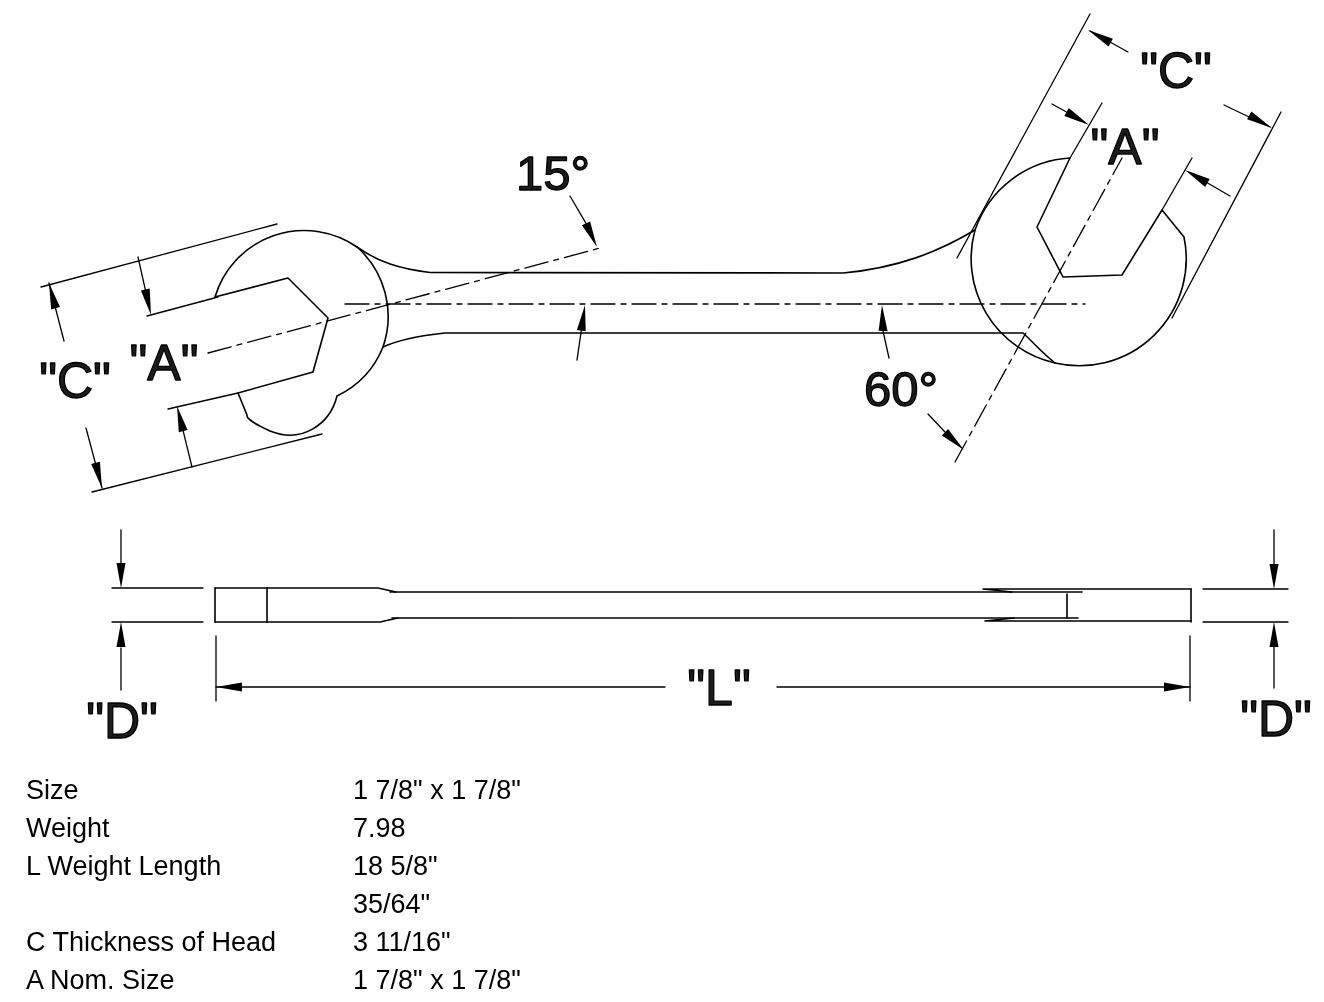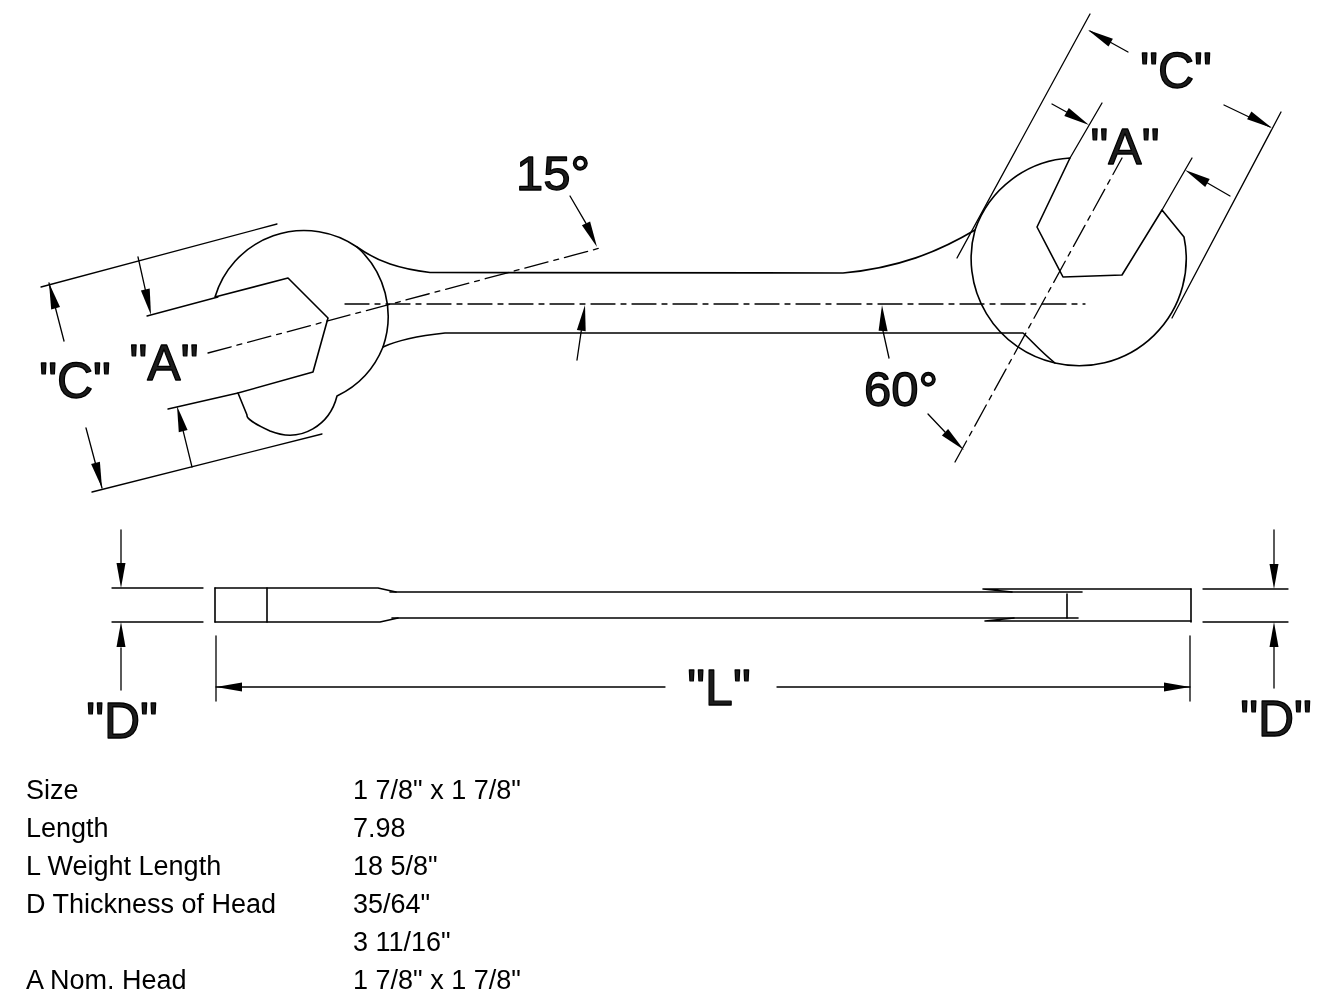--- a/index.html
+++ b/index.html
@@ -145,33 +145,33 @@
     </g>
   </svg>
 
   
   <div id="spec-table">
     <div class="spec-row" style="top:17px">
       <span class="spec-label">Size</span>
       <span class="spec-value">1 7/8" x 1 7/8"</span>
     </div>
     <div class="spec-row" style="top:55px">
-      <span class="spec-label">Length</span>
+      <span class="spec-label">Weight</span>
       <span class="spec-value">7.98</span>
     </div>
     <div class="spec-row" style="top:93px">
       <span class="spec-label">L Weight Length</span>
       <span class="spec-value">18 5/8"</span>
     </div>
     <div class="spec-row" style="top:131px">
-      <span class="spec-label">D Thickness of Head</span>
       <span class="spec-value">35/64"</span>
     </div>
     <div class="spec-row" style="top:169px">
+      <span class="spec-label">C Thickness of Head</span>
       <span class="spec-value">3 11/16"</span>
     </div>
     <div class="spec-row" style="top:207px">
-      <span class="spec-label">A Nom. Head</span>
+      <span class="spec-label">A Nom. Size</span>
       <span class="spec-value">1 7/8" x 1 7/8"</span>
     </div>
   </div>
 
 </div>
 
 </body></html>

